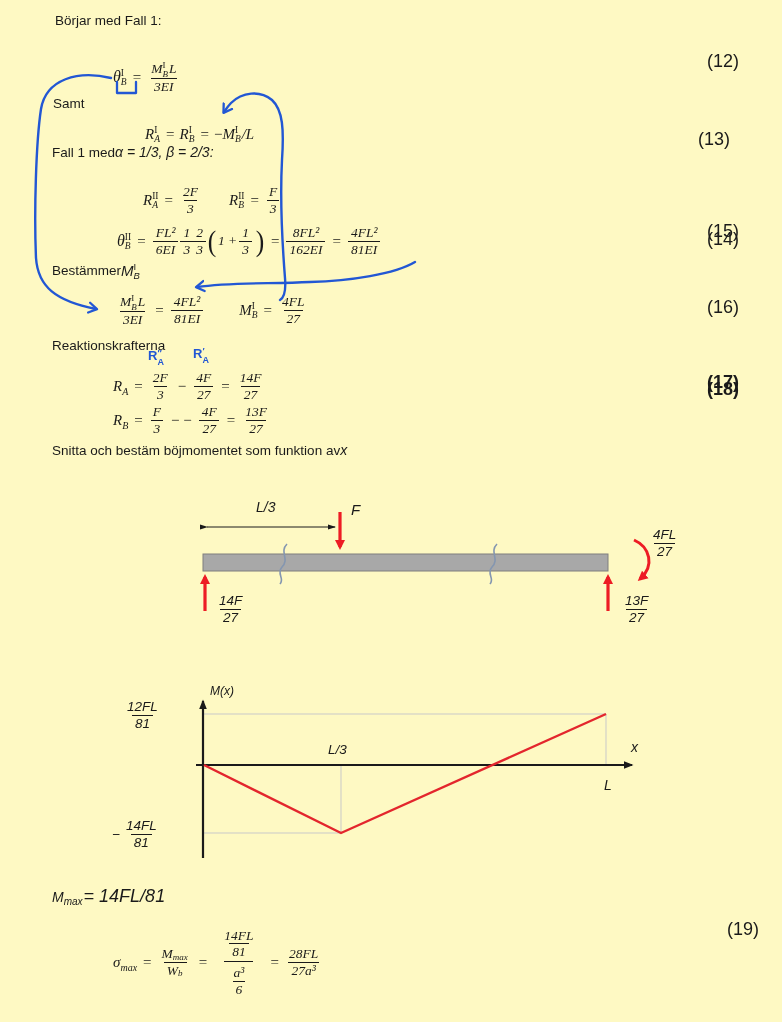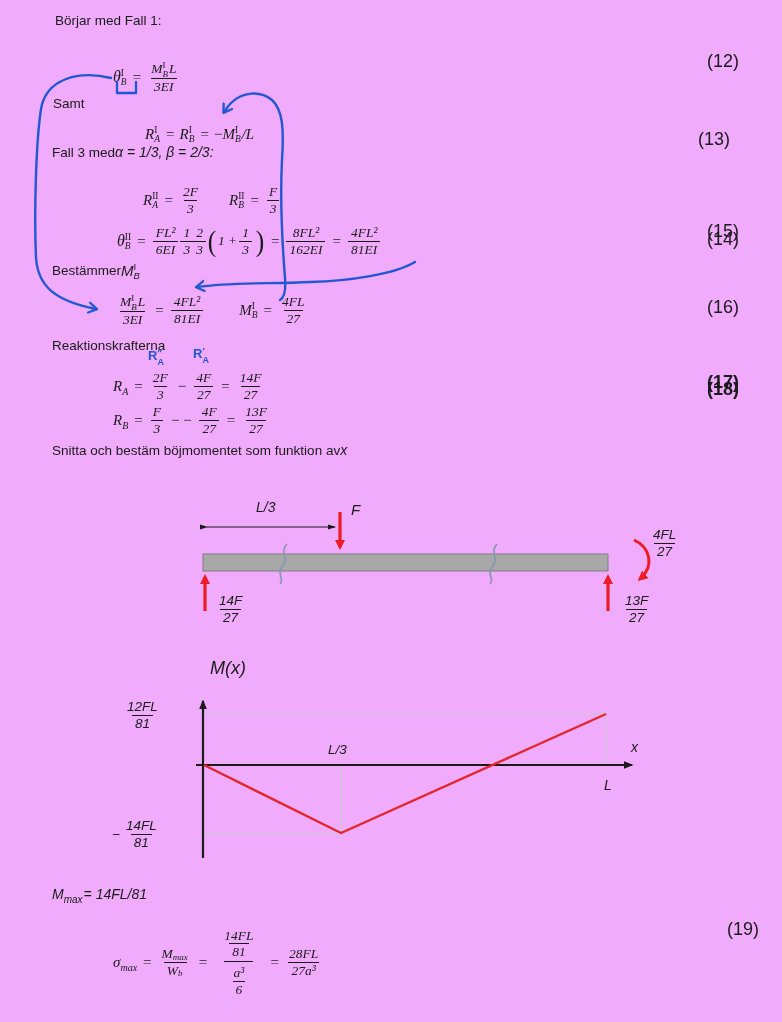--- a/index.html
+++ b/index.html
@@ -1,18 +1,18 @@
 <!DOCTYPE html>
 <html><head>
 <meta charset="utf-8">
 <style>
   html,body{margin:0;padding:0;background:#ffffff;}
   body{width:782px;height:1022px;position:relative;overflow:hidden;
        font-family:"Liberation Sans",sans-serif;color:#1a1a1a;}
-  .page{position:absolute;inset:0;background:#f0abfc;}
+  .page{position:absolute;inset:0;background:#fef9c3;}
 
   
   .t{position:absolute;font-size:13.5px;white-space:nowrap;display:flex;align-items:center;}
   .math{font-family:Liberation Sans, sans-serif;font-style:italic;}
 
   
   .eq{position:absolute;display:flex;align-items:center;white-space:nowrap;
       font-family:"Liberation Serif",serif;font-style:italic;font-size:15px;color:#1a1a1a;}
   .op{margin:0 5px;font-style:normal;}
   .gap34{display:inline-block;width:34px;}
@@ -58,21 +58,21 @@
 
   <div class="t" style="left:55px;top:13px;">
       <span>Börjar med Fall 1:</span>
     </div>
 
   <div class="t" style="left:53px;top:96px;">
       <span>Samt</span>
     </div>
 
   <div class="t" style="left:52px;top:144px;">
-    <span>Fall 3 med </span>
+    <span>Fall 1 med </span>
       <span class="math" style="font-size:14px">α = 1/3, β = 2/3:</span>
   </div>
 
   <div class="t" style="left:52px;top:259px;height:22px;">
     <span>Bestämmer </span>
     <span class="math" style="font-size:15px">M</span>
     <span class="ss math">
         <span>I</span>
         <span class="sb">B</span>
       </span>
@@ -83,21 +83,21 @@
     </div>
 
   <div class="t" style="left:52px;top:442px;">
     <span>Snitta och bestäm böjmomentet som funktion av </span>
       <span class="math" style="font-size:14px">x</span>
   </div>
 
   <div class="t" style="left:52px;top:886px;">
       <span class="math" style="font-size:14px">M</span>
       <span class="math lsub">max</span>
-      <span class="math" style="font-size:14px"> = 14FL/81</span>
+      <span class="math" style="font-size:18px"> = 14FL/81</span>
   </div>
 
   <div class="eq" style="left:113px;top:57px;height:40px;">
     <span style="font-size:16px">θ</span>
     <span class="ss">
         <span>I</span>
         <span class="sb">B</span>
       </span>
     <span class="op">=</span>
     <span class="fr">
@@ -335,21 +335,21 @@
     </span>
   <span class="fr math abs" style="left:620px;top:593px;">
       <span class="nu">13F</span>
       <span class="de">27</span>
     </span>
   <span class="fr math abs" style="left:648px;top:527px;">
       <span class="nu">4FL</span>
       <span class="de">27</span>
     </span>
 
-  <span class="math abs" style="left:210px;top:658px;font-size:18px">M(x)</span>
+  <span class="math abs" style="left:210px;top:684px;font-size:12px">M(x)</span>
   <span class="fr math abs" style="left:122px;top:699px;text-align:center;">
       <span class="nu">12FL</span>
       <span class="de">81</span>
     </span>
   <span class="abs" style="left:112px;top:818px;display:inline-flex;align-items:center;">
     <span class="math" style="font-size:13.5px;margin-right:1px">−</span>
     <span class="fr math">
         <span class="nu">14FL</span>
         <span class="de">81</span>
       </span>

